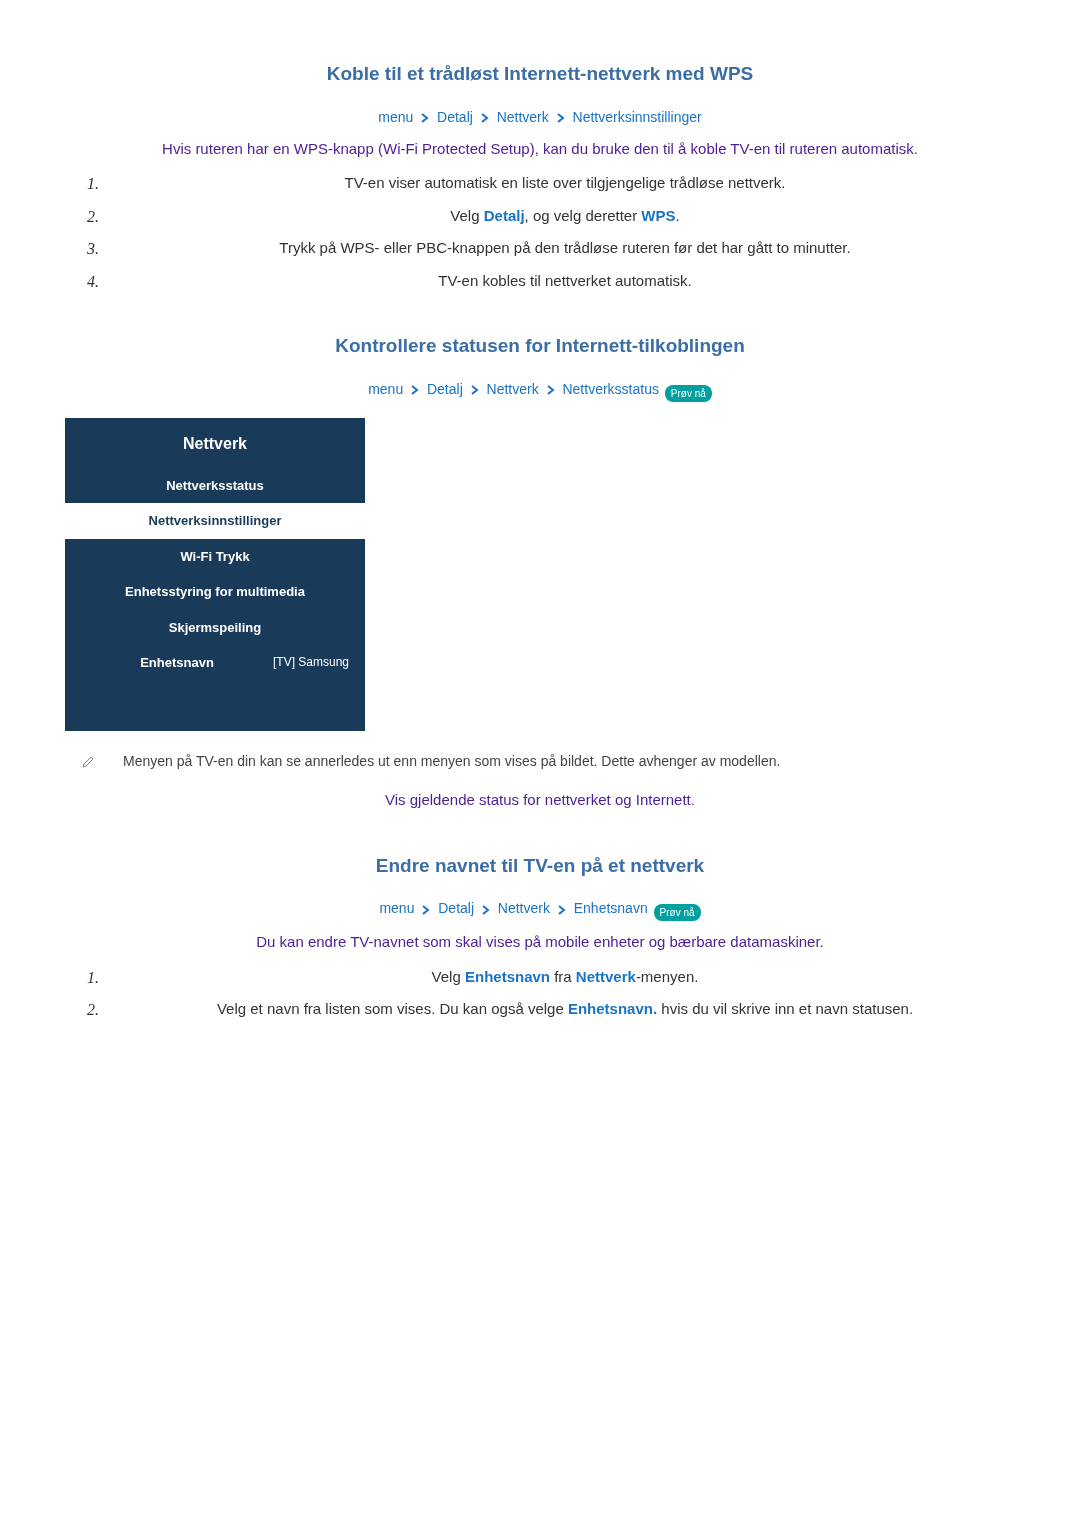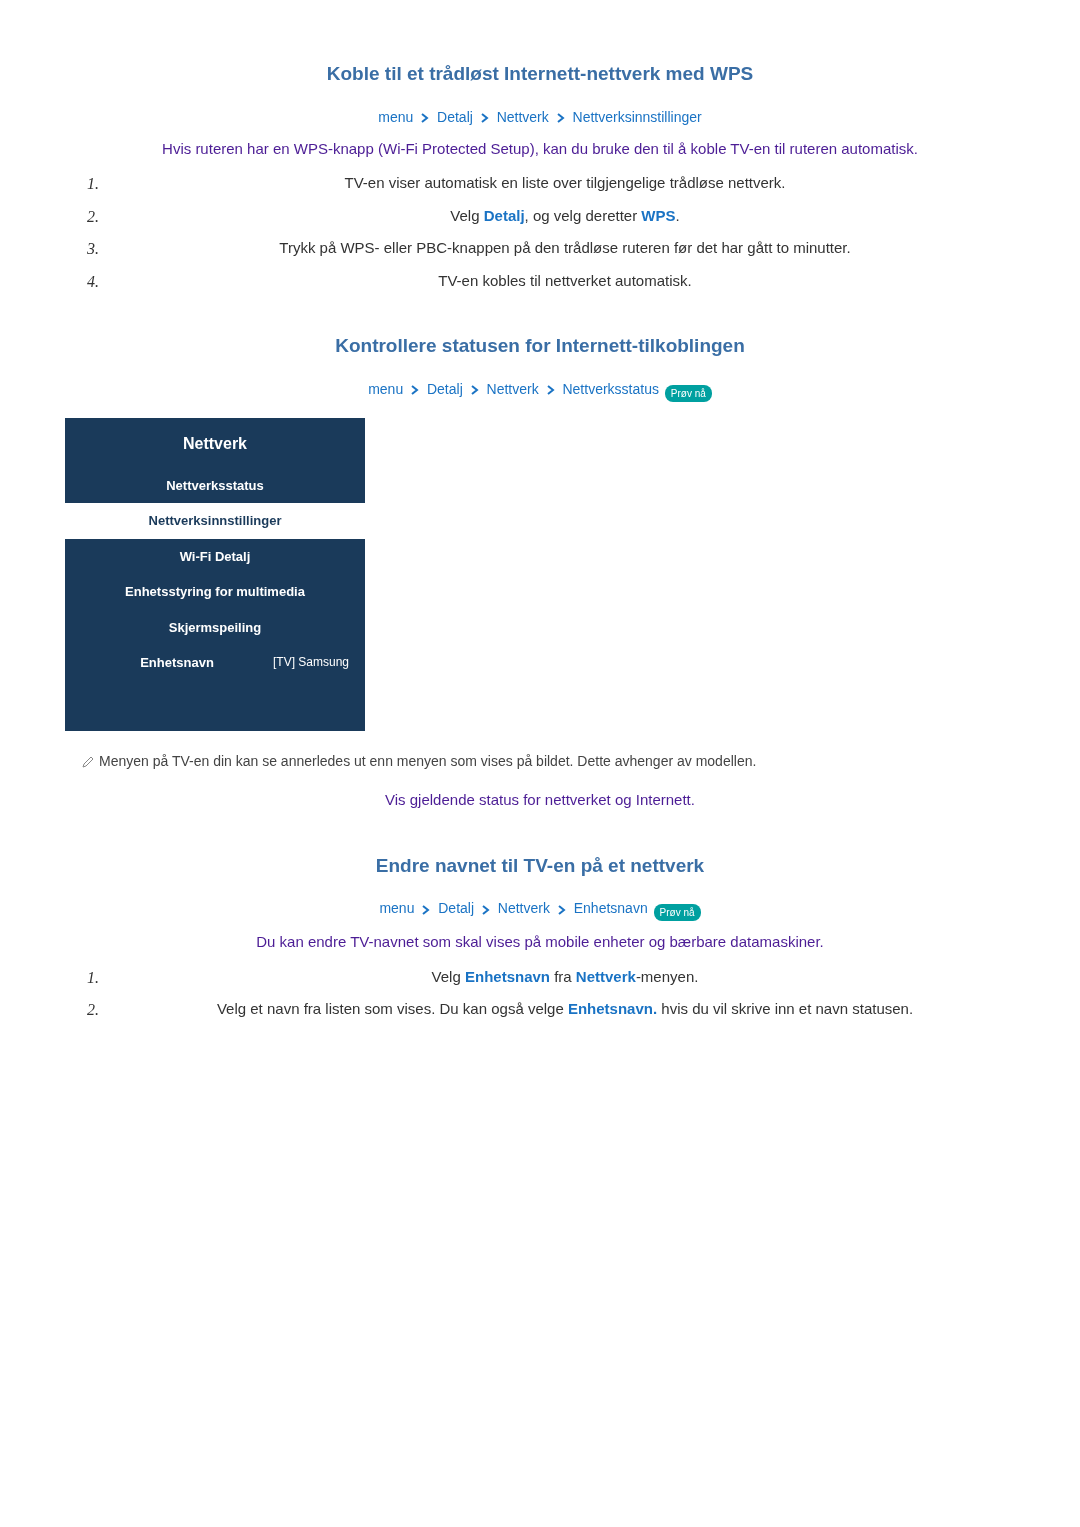--- a/index.html
+++ b/index.html
@@ -76,21 +76,21 @@
       color: #1a3a5a;
     }
     .menu-box .item .value {
       float: right;
       font-weight: normal;
       font-size: 12px;
     }
     .note-row {
       display: flex;
       align-items: flex-start;
-      gap: 4px;
+      gap: 28px;
       padding-left: 16px;
       margin-bottom: 14px;
     }
     .note-icon {
       flex-shrink: 0;
       margin-top: 2px;
     }
     .note-text { color: #444; font-size: 14px; }
   </style>
 </head>
@@ -150,21 +150,21 @@
           <path d="M2 1 L7 5 L2 9" fill="none" stroke="#1a73c4" stroke-width="2"></path>
         </svg></span>
     <span>Nettverksstatus</span>
     <span class="try-now">Prøv nå</span>
   </div>
 
   <div class="menu-box">
     <div class="title">Nettverk</div>
     <div class="item">Nettverksstatus</div>
     <div class="item highlight">Nettverksinnstillinger</div>
-    <div class="item">Wi-Fi Detalj</div>
+    <div class="item">Wi-Fi Trykk</div>
     <div class="item">Enhetsstyring for multimedia</div>
     <div class="item">Skjermspeiling</div>
     <div class="item">
       <span>Enhetsnavn</span>
       <span class="value">[TV] Samsung</span>
     </div>
   </div>
 
   <div class="note-row">
     <span class="note-icon">

